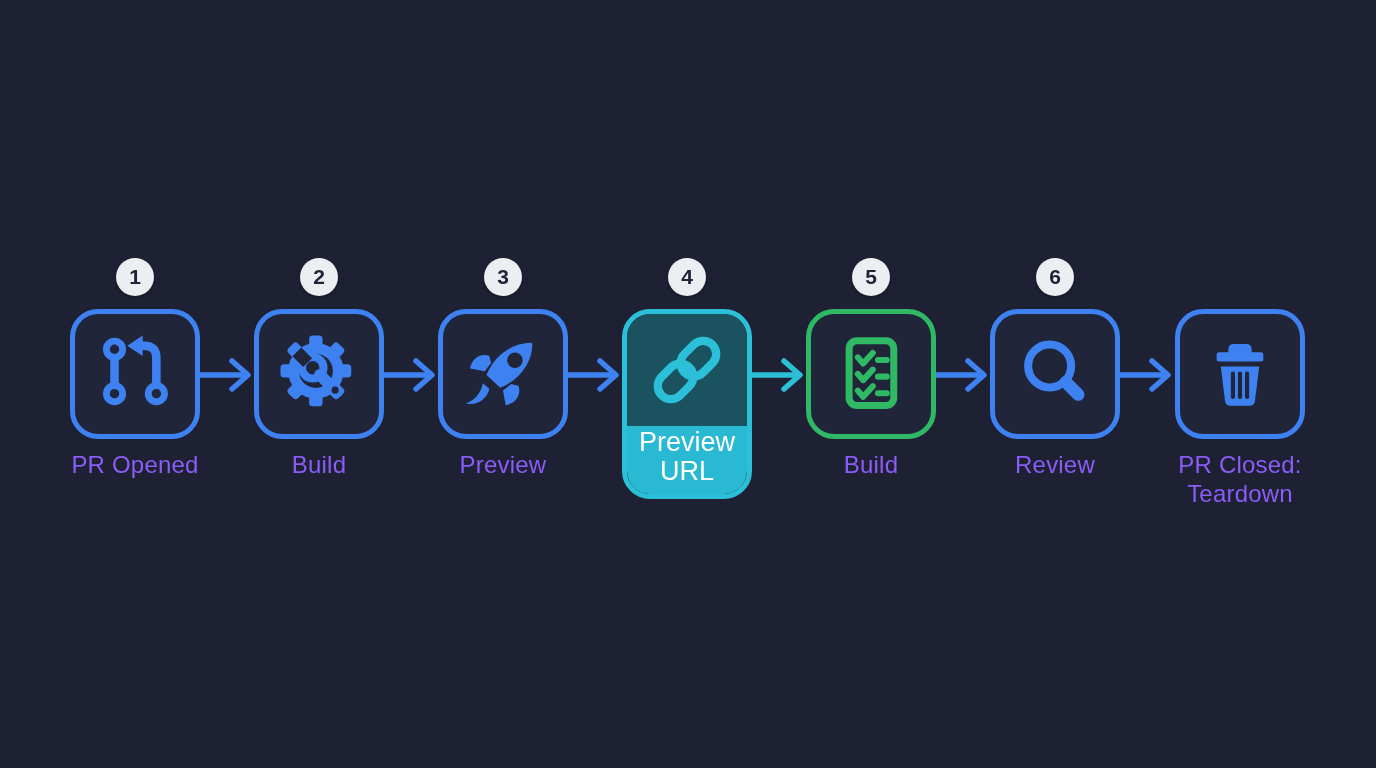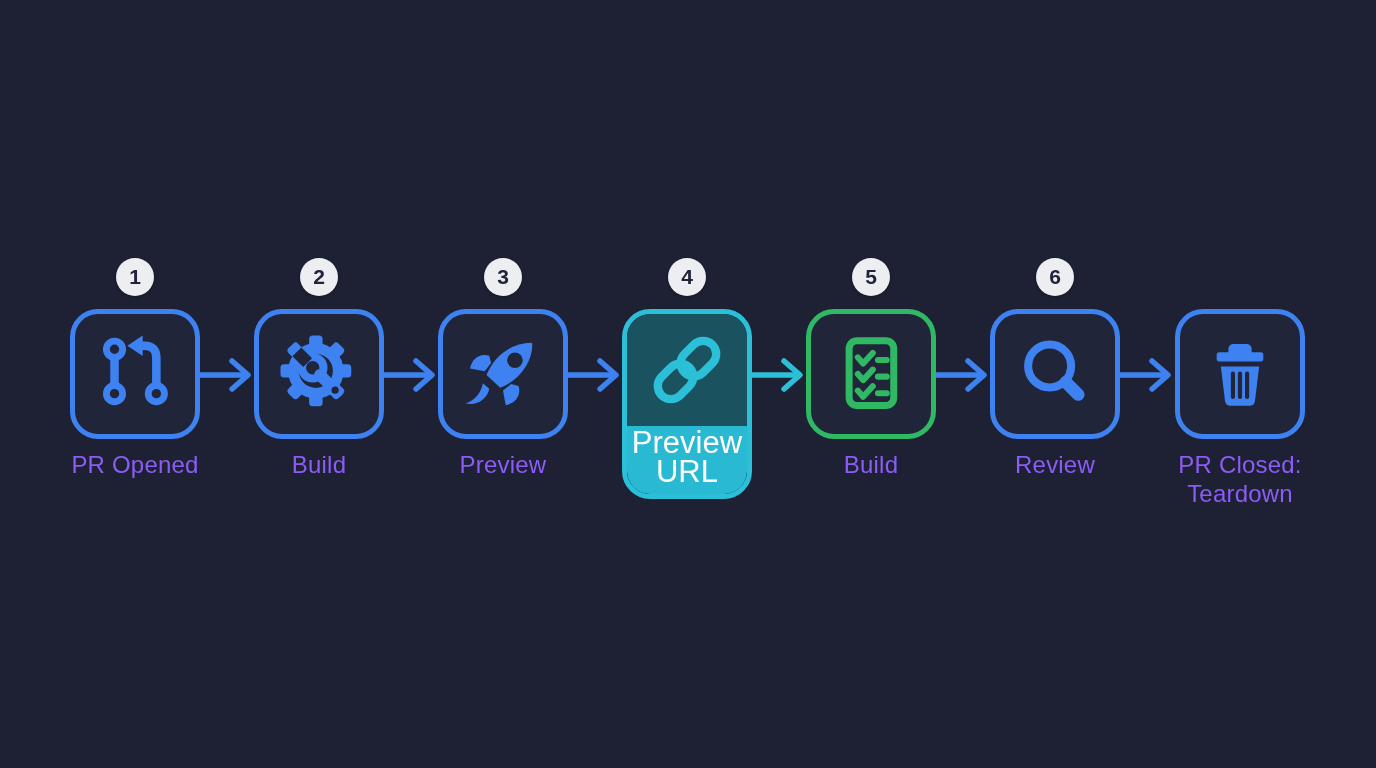--- a/index.html
+++ b/index.html
@@ -38,21 +38,21 @@
     flex-direction:column;align-items:stretch;justify-content:flex-start;
     padding:0;overflow:hidden;
   }
   .preview-icon-area{
     height:118px;display:flex;align-items:center;justify-content:center;
     border-radius:22px 22px 0 0;
   }
   .preview-label{
     flex:1;display:flex;align-items:center;justify-content:center;
     text-align:center;
-    color:#ffffff;font-size:31px;line-height:29px;font-weight:500;
+    color:#ffffff;font-size:27px;line-height:29px;font-weight:500;
     border-radius:0 0 22px 22px;
     padding:2px 4px 8px 4px;
   }
   .step-label{
     position:absolute;top:192px;left:-20px;width:170px;
     text-align:center;color:#8b5cf6;
     font-size:24px;line-height:29px;font-weight:500;
     letter-spacing:.2px;
   }
   .arrow{

